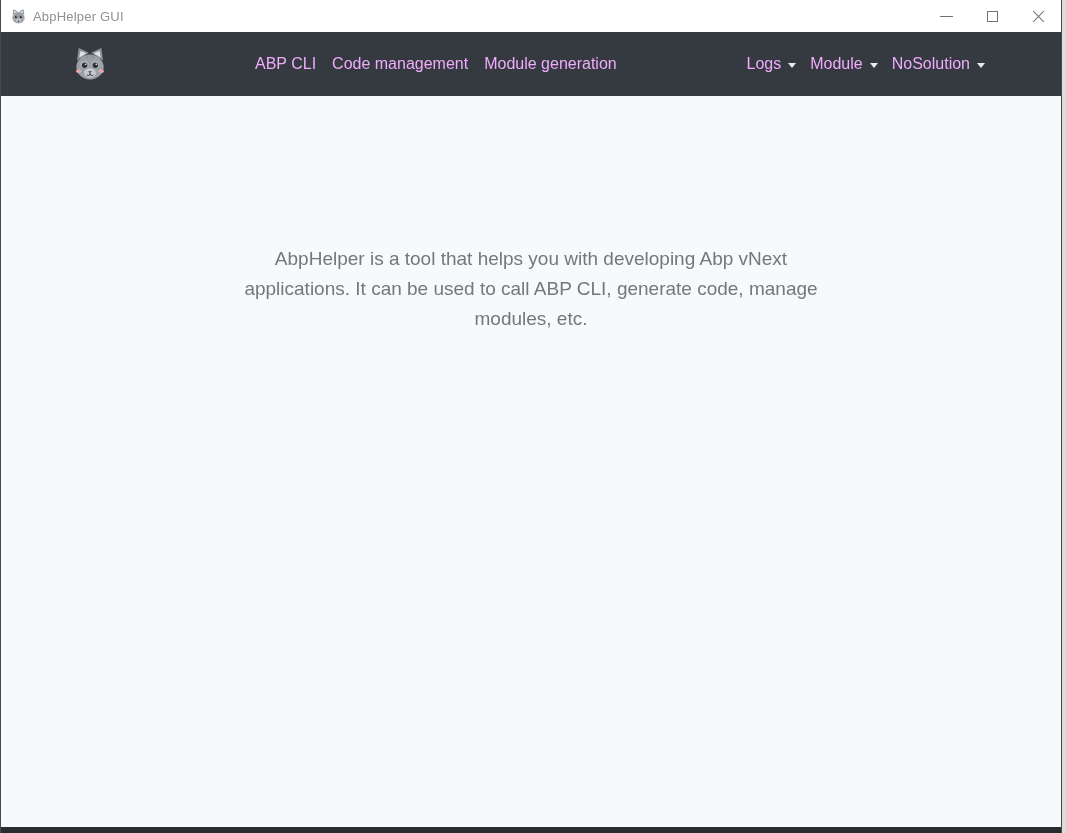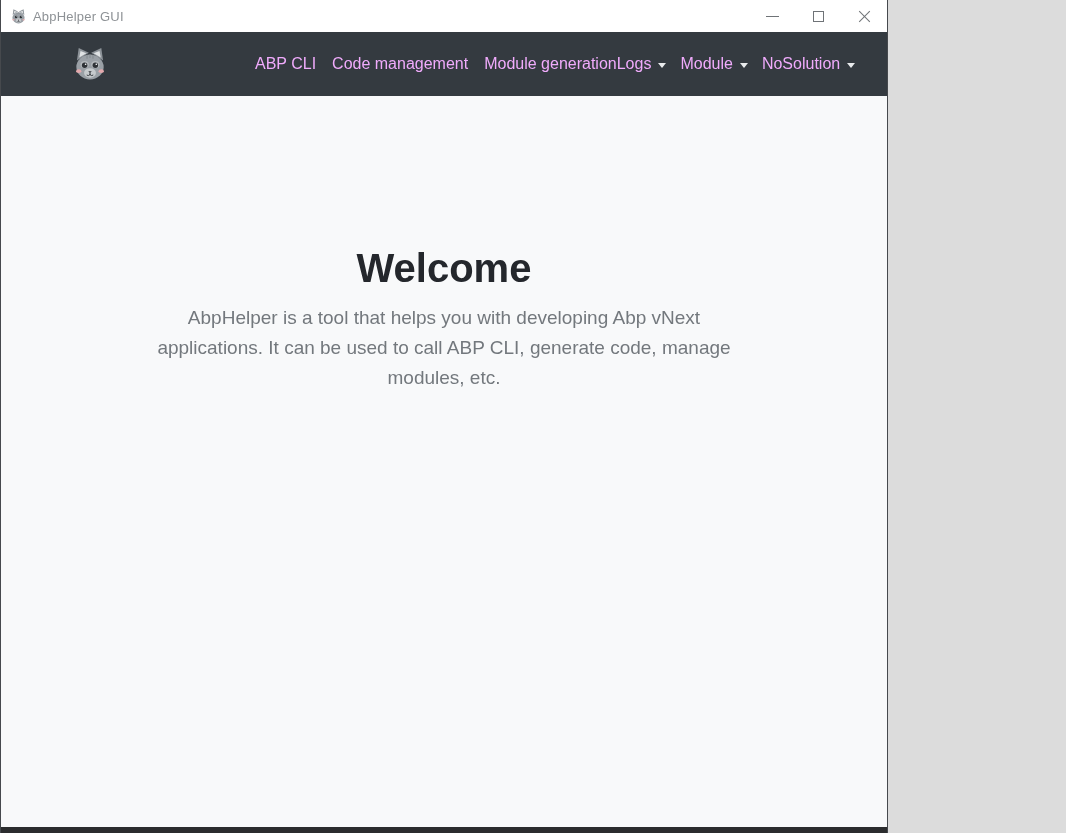--- a/index.html
+++ b/index.html
@@ -1,20 +1,20 @@
 <!DOCTYPE html>
 <html><head>
 <meta charset="utf-8">
 <style>
   * { margin:0; padding:0; box-sizing:border-box; }
   html,body { background:#dcdcdc; }
   body { font-family:"Liberation Sans", sans-serif; }
 
   .window {
-    width:888px; height:833px;
+    width:1062px; height:833px;
     display:flex; flex-direction:column;
     background:#f8f9fa;
     border-left:1px solid #46494d;
     border-right:1px solid #46494d;
     overflow:hidden;
   }
 
   
   .titlebar {
     height:32px; flex:0 0 32px;
@@ -171,21 +171,20 @@
         <span class="caret"></span>
       </a>
       <a class="nav-link">
         <span>NoSolution</span>
         <span class="caret"></span>
       </a>
     </nav>
   </div>
 
   <div class="main">
-    <div class="welcome-heading">Welcome</div>
     <div class="desc">
       <div class="desc-line">AbpHelper is a tool that helps you with developing Abp vNext</div>
       <div class="desc-line">applications. It can be used to call ABP CLI, generate code, manage</div>
       <div class="desc-line">modules, etc.</div>
     </div>
   </div>
 
   <div class="bottom-strip"></div>
 
 </div>

